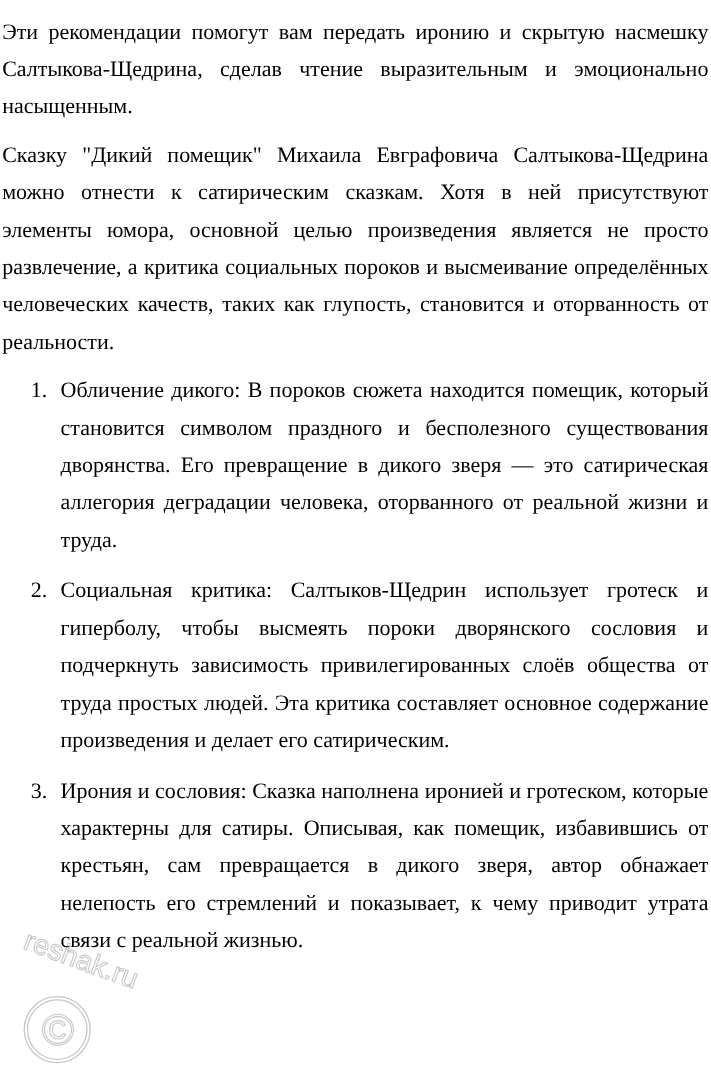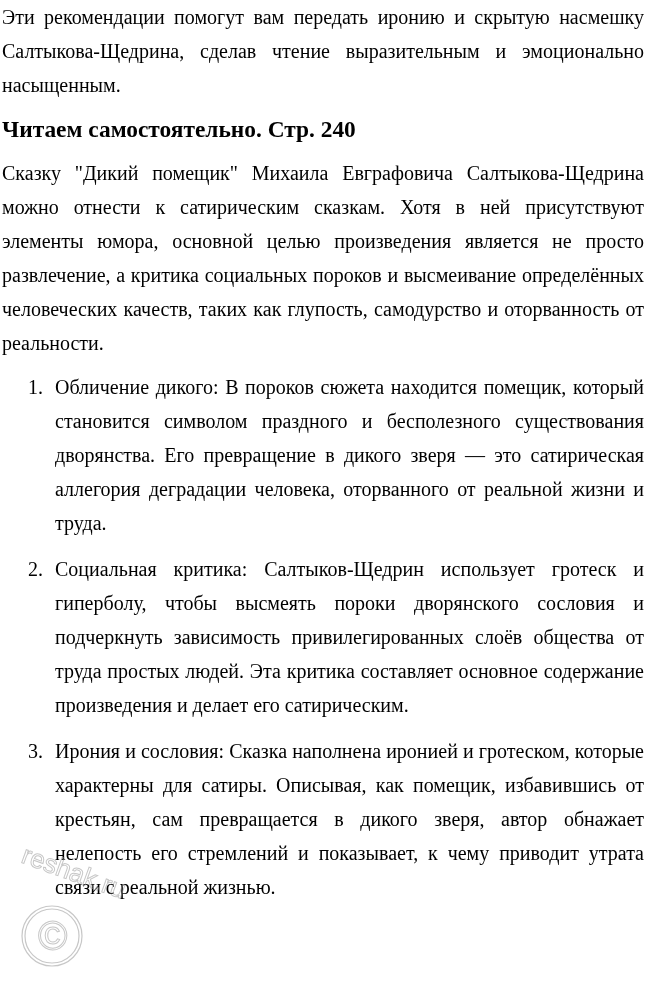--- a/index.html
+++ b/index.html
@@ -29,21 +29,21 @@
     }
     .para {
       margin-bottom: 10px;
     }
     .heading {
       font-weight: bold;
       line-height: 34px;
       margin: 0 0 10px 0;
     }
     .intro {
-      margin-top: 0;
+      margin-top: 12px;
     }
     ol.list {
       list-style: none;
       margin: 0;
       padding: 0;
     }
     ol.list li {
       position: relative;
       padding-left: 53px;
       margin-bottom: 12px;
@@ -73,23 +73,22 @@
       font-family: "Liberation Sans", "DejaVu Sans", sans-serif;
     }
   </style>
 </head>
 <body>
 
 <div class="page">
 
   <p class="para intro">Эти рекомендации помогут вам передать иронию и скрытую насмешку Салтыкова-Щедрина, сделав чтение выразительным и эмоционально насыщенным.</p>
 
-  <h3 class="heading">Читаем самостоятельно. Стр. 240</h3>
 
-  <p class="para"><span>Сказку "Дикий помещик" Михаила Евграфовича Салтыкова-Щедрина можно отнести к </span><b>сатирическим</b><span> сказкам. Хотя в ней присутствуют элементы юмора, основной целью произведения является не просто развлечение, а критика социальных пороков и высмеивание определённых человеческих качеств, таких как глупость, самодурство и оторванность от реальности.</span></p>
+  <p class="para"><span>Сказку "Дикий помещик" Михаила Евграфовича Салтыкова-Щедрина можно отнести к </span><b>сатирическим</b><span> сказкам. Хотя в ней присутствуют элементы юмора, основной целью произведения является не просто развлечение, а критика социальных пороков и высмеивание определённых человеческих качеств, таких как глупость, становится и оторванность от реальности.</span></p>
 
 
   <ol class="list">
     <li>
       <span class="num">1.</span>
       <p><b>Обличение дикого</b><span>: В пороков сюжета находится помещик, который становится символом праздного и бесполезного существования дворянства. Его превращение в дикого зверя — это сатирическая аллегория деградации человека, оторванного от реальной жизни и труда.</span></p>
     </li>
     <li>
       <span class="num">2.</span>
       <p><b>Социальная критика</b><span>: Салтыков-Щедрин использует гротеск и гиперболу, чтобы высмеять пороки дворянского сословия и подчеркнуть зависимость привилегированных слоёв общества от труда простых людей. Эта критика составляет основное содержание произведения и делает его сатирическим.</span></p>

